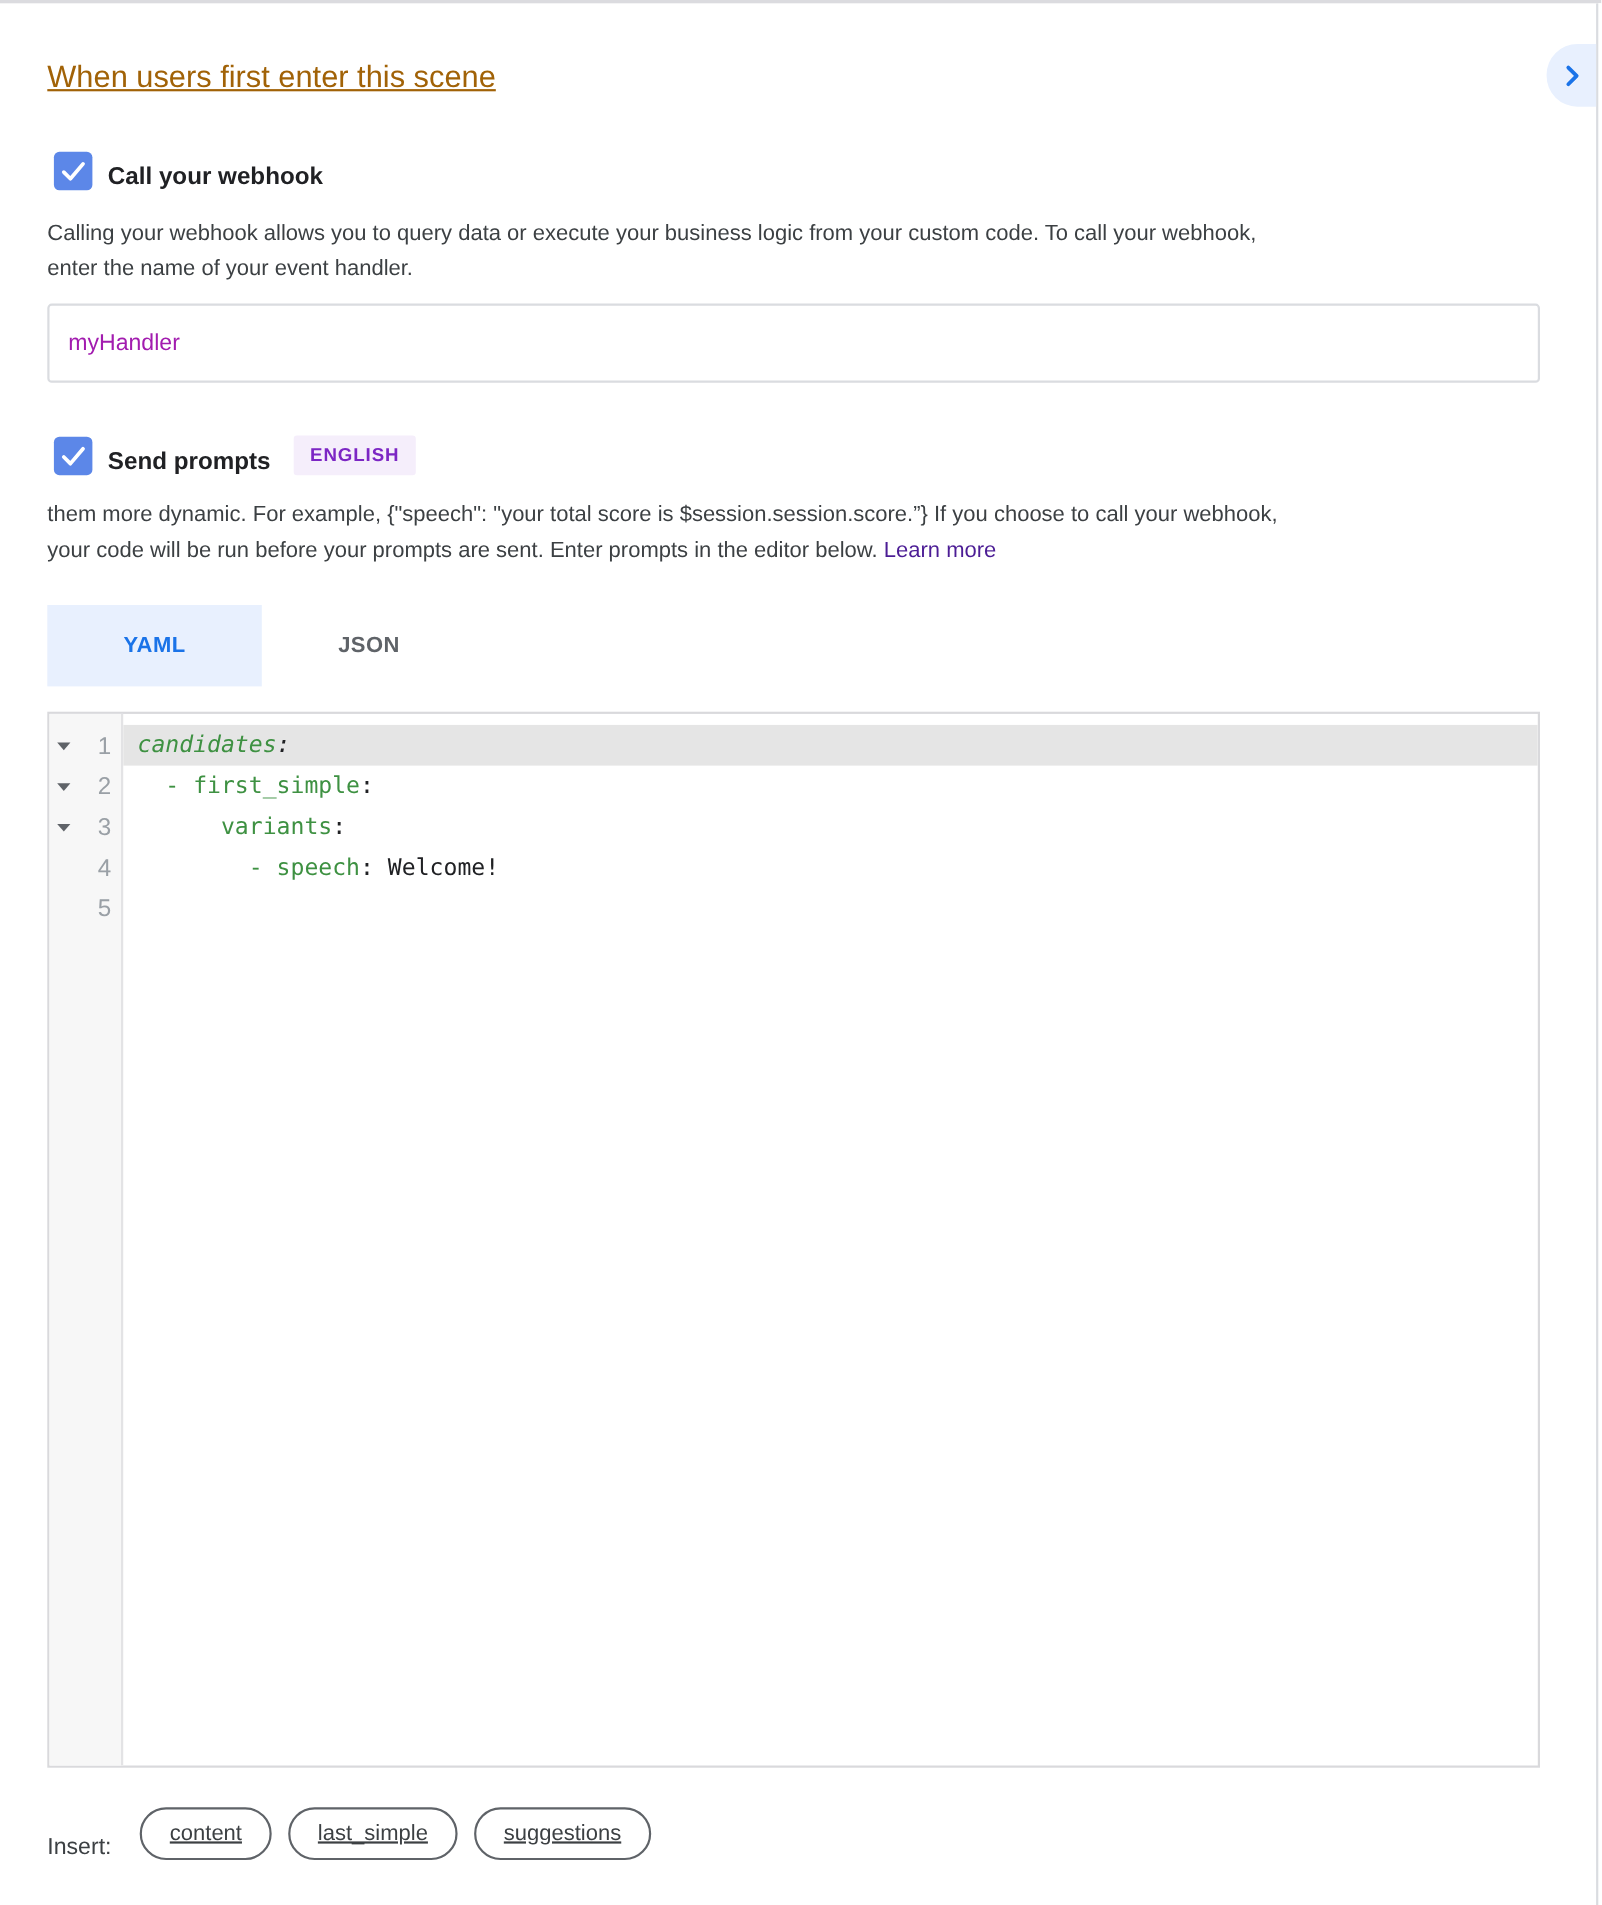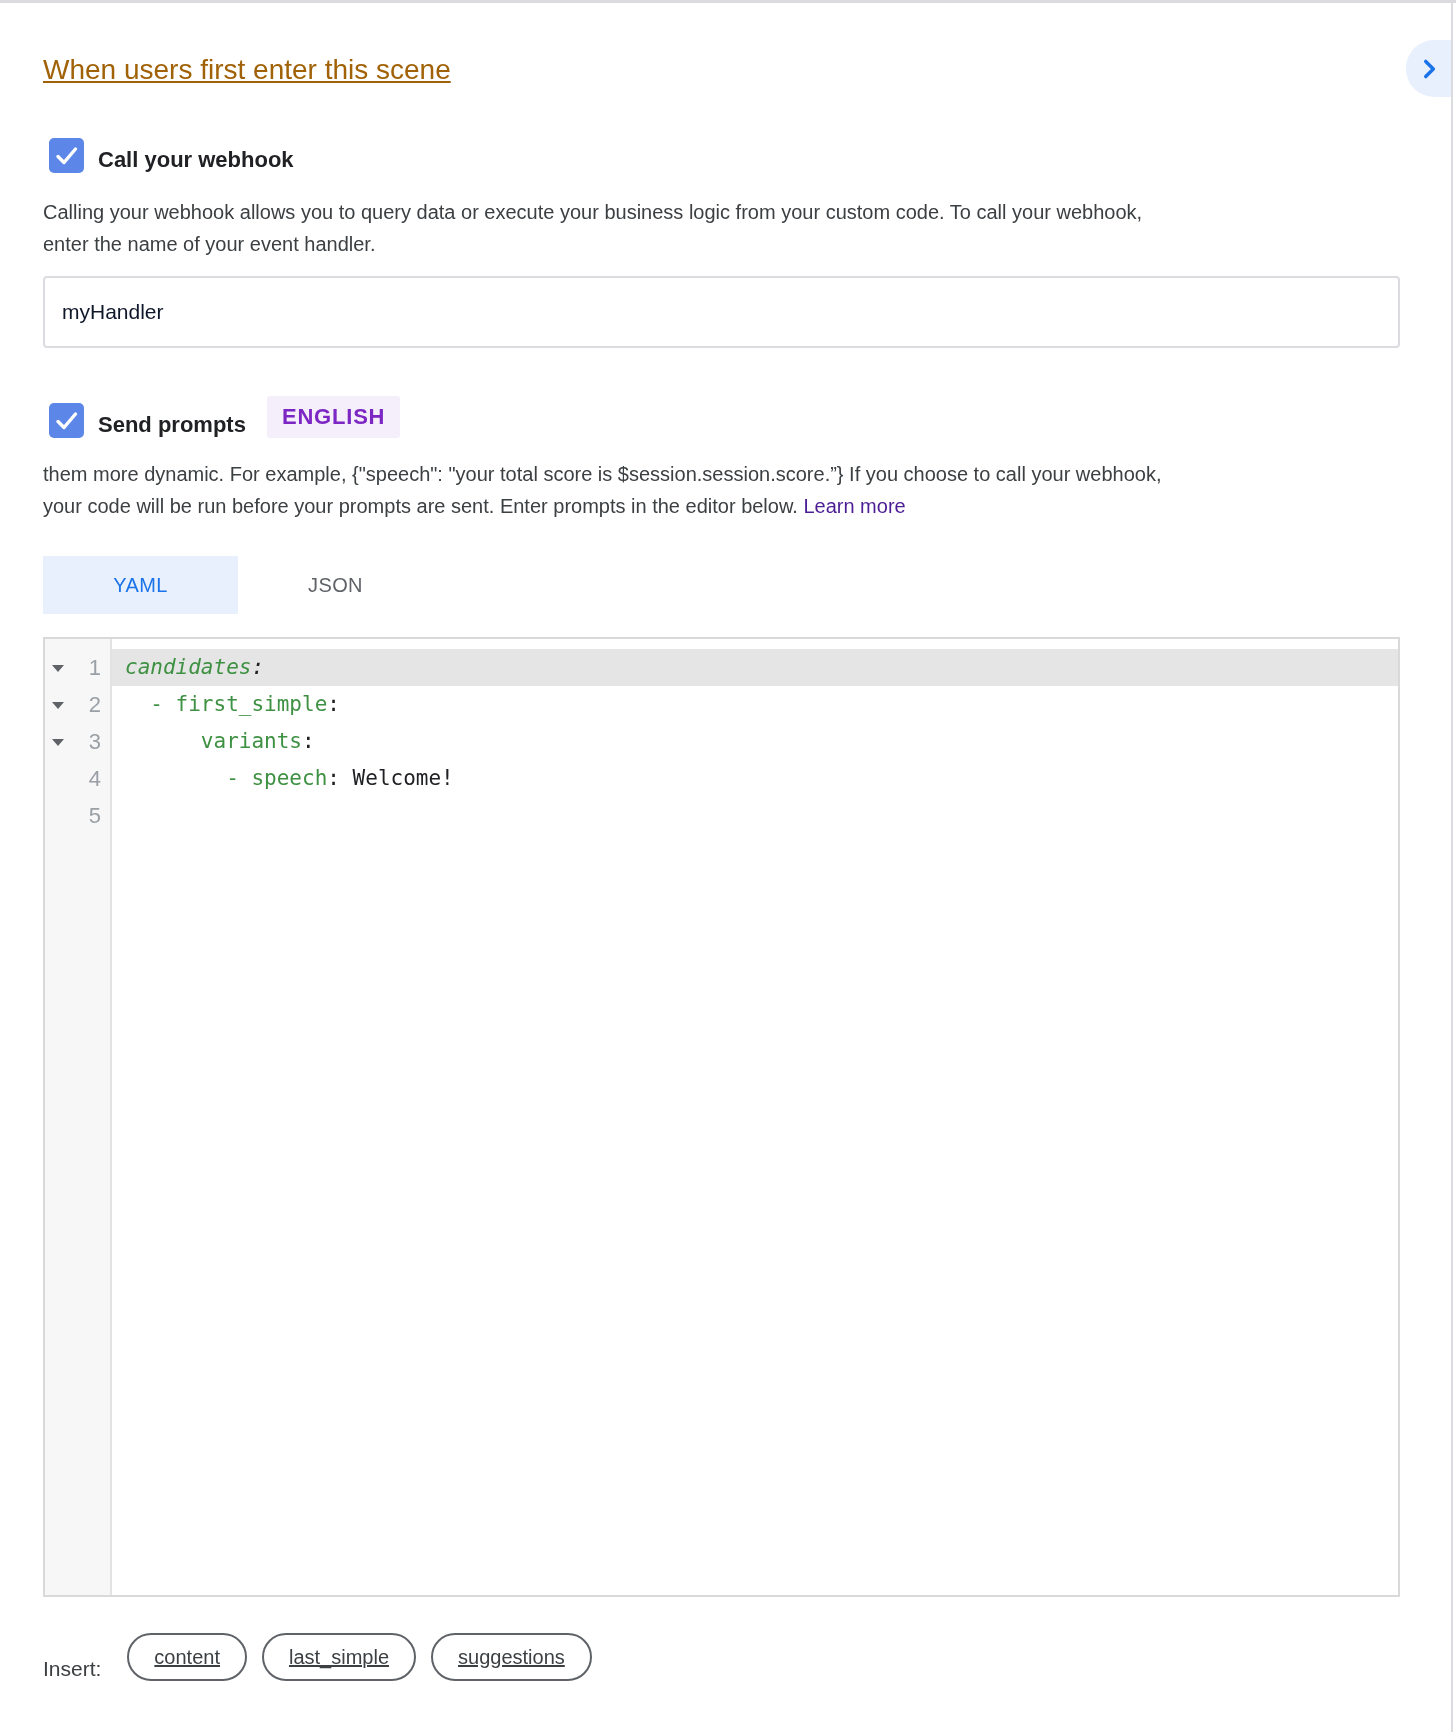--- a/index.html
+++ b/index.html
@@ -25,36 +25,36 @@
   .check-row { display:flex; align-items:flex-end; }
   .row-webhook { margin-top:50px; }
   .row-prompts { margin-top:48px; }
   .checkbox {
     width:35px; height:35px; margin-left:6px; background:#5c87e8; border-radius:5px;
     display:flex; align-items:center; justify-content:center; flex:0 0 auto; cursor:pointer;
   }
   .check-label { margin-left:14px; font-size:22px; font-weight:700; color:#202124; }
   .lang-badge {
     margin-left:21px; background:#f5eefb; color:#7c26c4;
-    font-size:22px; font-weight:700; letter-spacing:0.8px;
+    font-size:17px; font-weight:700; letter-spacing:0.8px;
     padding:8px 15px; border-radius:3px;
   }
   .desc { margin-top:23px; font-size:20px; color:#3c4043; }
   .desc .line { line-height:32px; white-space:nowrap; }
   .desc-prompts { margin-top:20px; }
   .link { color:#4c1d95; cursor:pointer; }
   .text-input {
     margin-top:16px; height:72px; border:2px solid #dadce0; border-radius:4px;
-    display:flex; align-items:center; padding:16px 17px; font-size:21px; color:#0f172a;
+    display:flex; align-items:center; padding:16px 17px; font-size:21px; color:#a21caf;
     background:#ffffff; cursor:text;
   }
   .tabs { display:flex; margin-top:34px; }
   .tab {
-    width:195px; height:58px; display:flex; align-items:center; justify-content:center;
-    font-size:20px; font-weight:400; color:#5f6368; letter-spacing:0.4px; cursor:pointer;
+    width:195px; height:74px; display:flex; align-items:center; justify-content:center;
+    font-size:20px; font-weight:700; color:#5f6368; letter-spacing:0.4px; cursor:pointer;
   }
   .tab.active { background:#e8f0fe; color:#1a73e8; }
   .editor {
     margin-top:23px; height:960px; border:2px solid #d9d9dc; display:flex; background:#ffffff;
   }
   .gutter {
     width:67px; background:#f7f7f7; border-right:2px solid #e3e3e5;
     padding-top:10px; flex:0 0 auto;
   }
   .gutter-row {

